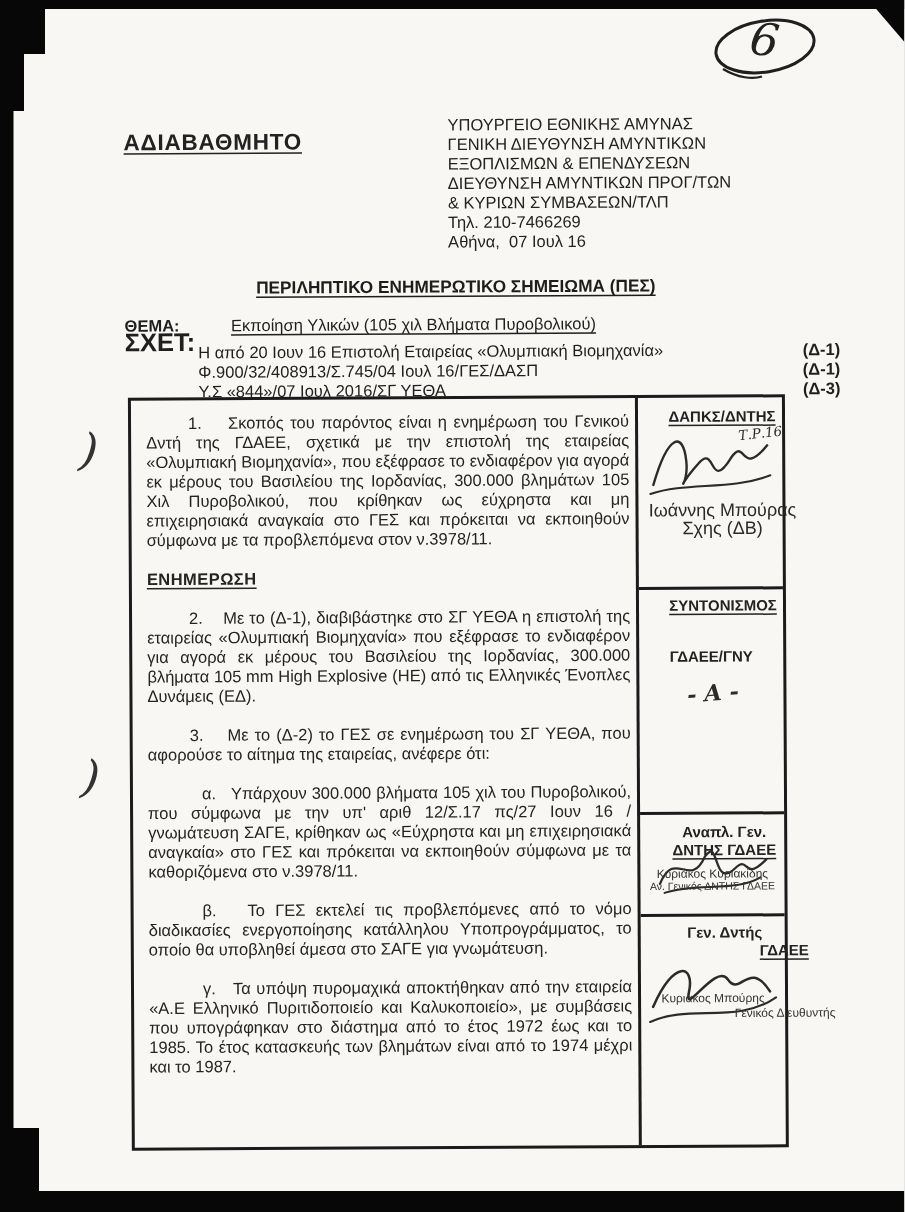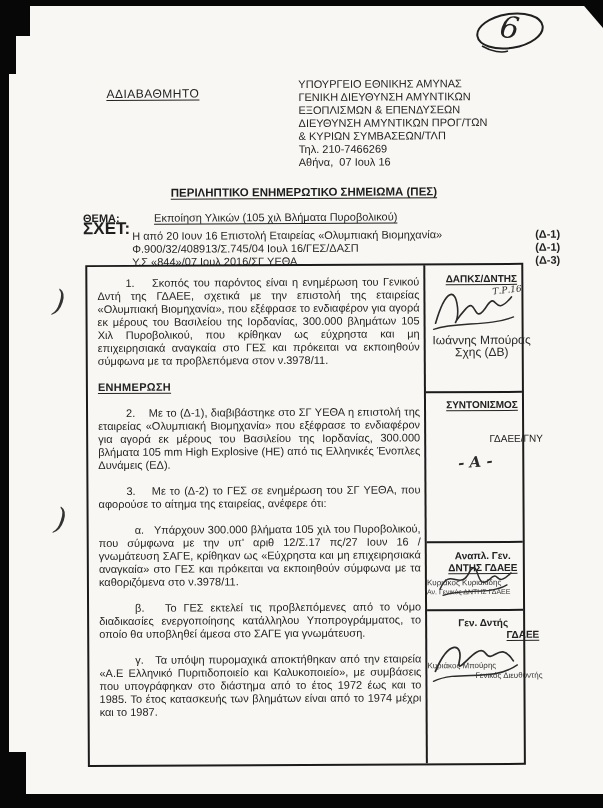--- a/index.html
+++ b/index.html
@@ -17,22 +17,22 @@
   .blob-bl{left:0;top:752px;width:26px;height:56px;}
   .corner-tr{position:absolute;right:0;top:0;width:0;height:0;
     border-top:28px solid #070707;border-left:24px solid transparent;}
   
   .page-num-wrap{position:absolute;left:472px;top:6px;width:76px;height:50px;}
   .page-num-wrap svg{position:absolute;left:0;top:0;}
   .page-num{position:absolute;left:28px;top:4px;font-family:"DejaVu Serif",serif;
     font-style:italic;font-size:30px;color:#222;transform:rotate(8deg);}
   .doc{position:absolute;left:0;top:0;width:603px;height:808px;transform:rotate(-0.3deg);}
   
-  .classification{position:absolute;left:84px;top:86px;font-size:12px;font-weight:normal;
-    letter-spacing:.5px;text-decoration:underline;text-underline-offset:2px;color:#222;margin-left:24px;}
+  .classification{position:absolute;left:84px;top:86px;font-size:15px;font-weight:bold;
+    letter-spacing:.5px;text-decoration:underline;text-underline-offset:2px;color:#222;}
   .letterhead{position:absolute;left:300px;top:78px;width:270px;font-size:11px;
     line-height:13px;color:#232323;}
   .doc-title{position:absolute;left:110px;top:186px;width:390px;text-align:center;
     font-size:11.5px;font-weight:bold;text-decoration:underline;text-underline-offset:2px;color:#1d1d1d;}
   .thema-row{position:absolute;left:84px;top:211px;font-size:11px;}
   .thema-row .lbl{font-weight:bold;display:inline-block;width:71px;}
   .thema-row .txt{text-decoration:underline;text-underline-offset:2px;}
   .sxet-lbl{position:absolute;left:84px;top:218px;font-size:17px;font-weight:bold;}
   .sxet-lines{position:absolute;left:133px;top:229px;width:400px;font-size:11px;line-height:13px;}
   .sxet-refs{position:absolute;left:536px;top:229px;font-size:11px;line-height:13px;font-weight:bold;}
@@ -42,23 +42,23 @@
   .v-divider{position:absolute;left:336px;top:0;width:2px;height:100%;background:#1b1b1b;}
   .body-col{position:absolute;left:10px;top:10px;width:322px;font-size:11px;line-height:13px;color:#242424;}
   .body-col p{margin:0 0 13px 0;text-indent:28px;text-align:justify;}
   .body-col p.sub{text-indent:36px;}
   .section-head{font-weight:bold;text-decoration:underline;text-underline-offset:2px;
     margin:6px 0 13px 0;letter-spacing:.3px;}
   
   .sidebar{position:absolute;left:338px;top:0;width:96px;height:100%;font-size:10px;}
   .sb-title{position:absolute;left:0;width:112px;text-align:center;font-weight:bold;
     text-decoration:underline;text-underline-offset:2px;font-size:10px;color:#222;}
-  .sb-plain{position:absolute;left:0;width:96px;text-align:center;font-weight:normal;font-size:10px;color:#222;padding-left:42px;}
+  .sb-plain{position:absolute;left:0;width:96px;text-align:center;font-weight:bold;font-size:10px;color:#222;}
   .sb-name{position:absolute;left:0;width:112px;text-align:center;font-size:12px;color:#2a2a2a;}
-  .sb-tiny{position:absolute;left:0;width:96px;font-size:7px;color:#333;}
+  .sb-tiny{position:absolute;left:0;width:96px;text-align:center;font-size:7px;color:#333;}
   .sb-div{position:absolute;left:0;width:96px;height:1.5px;background:#1b1b1b;}
   .sig{position:absolute;}
   .hand{font-family:"DejaVu Serif",serif;font-style:italic;color:#2b2b2b;}
   .hand-note{position:absolute;right:0;top:20px;font-size:9px;transform:rotate(-6deg);}
   .hand-mark-a{position:absolute;left:14px;top:188px;width:70px;text-align:center;
     font-size:15px;font-weight:bold;transform:rotate(-4deg);}
   .margin-mark{position:absolute;font-family:"DejaVu Serif",serif;font-size:30px;
     color:#333;transform:rotate(7deg);}
   .mm1{left:54px;top:282px;}
   .mm2{left:54px;top:500px;}

